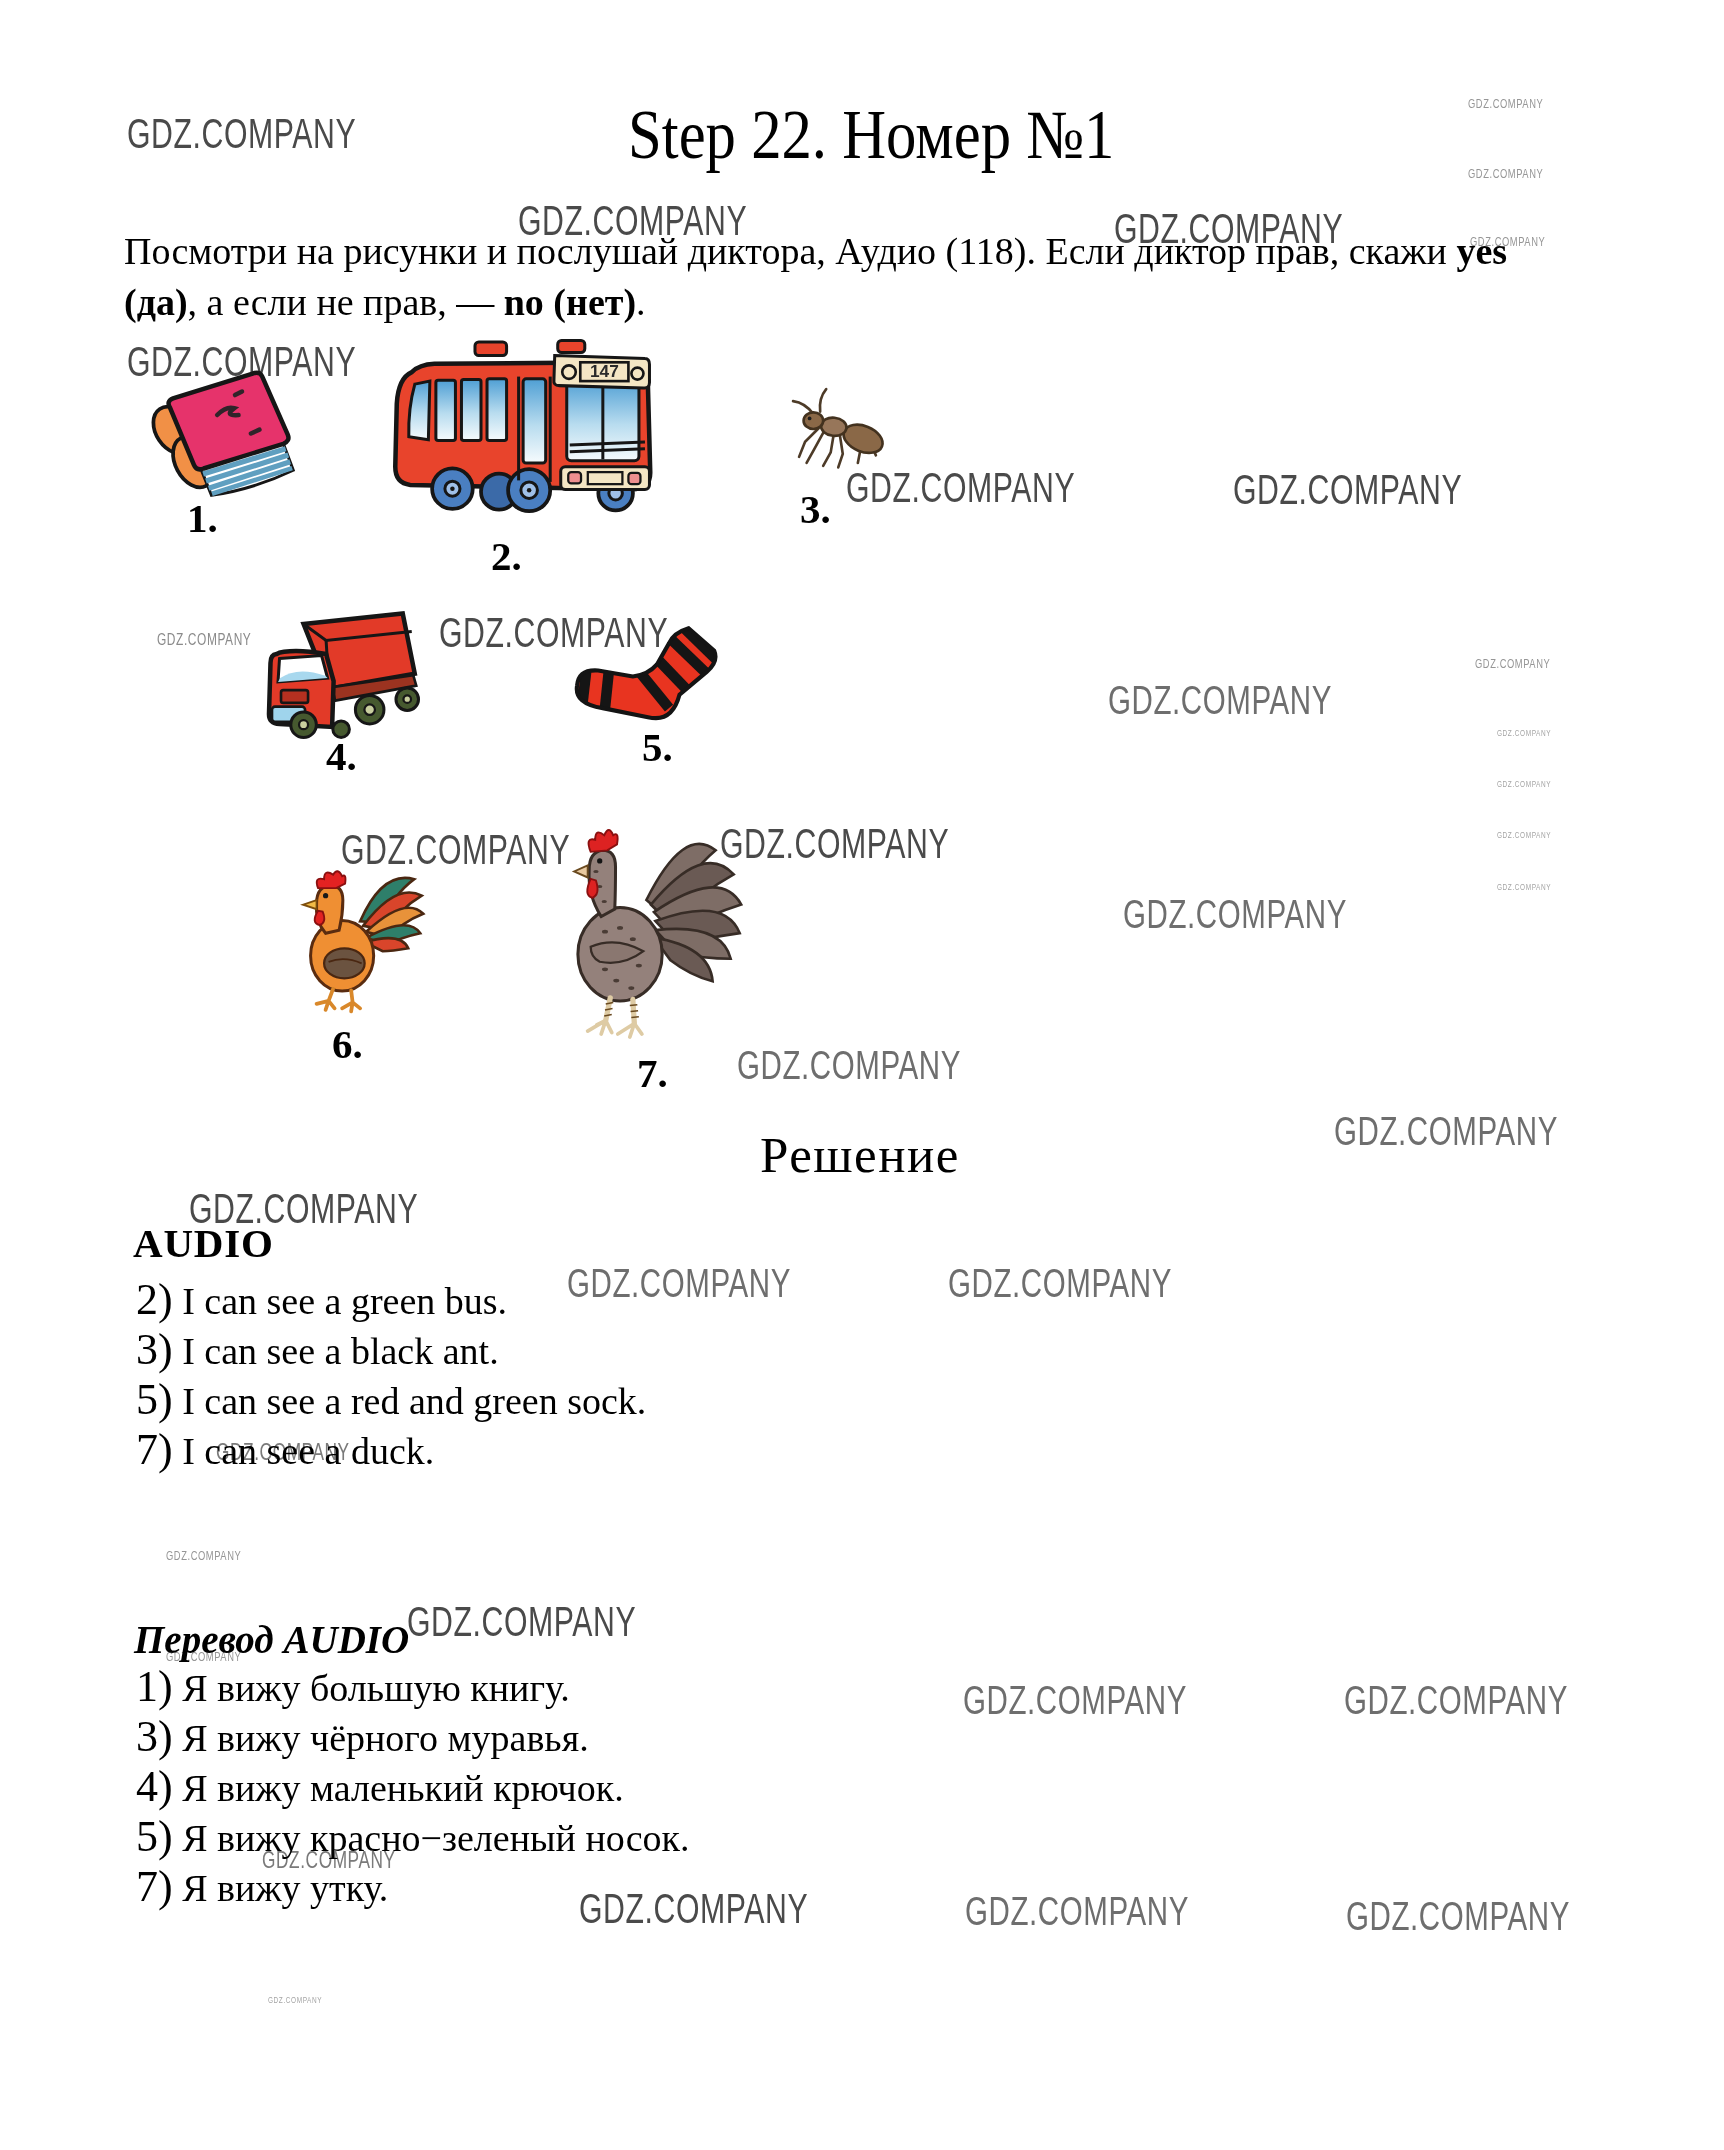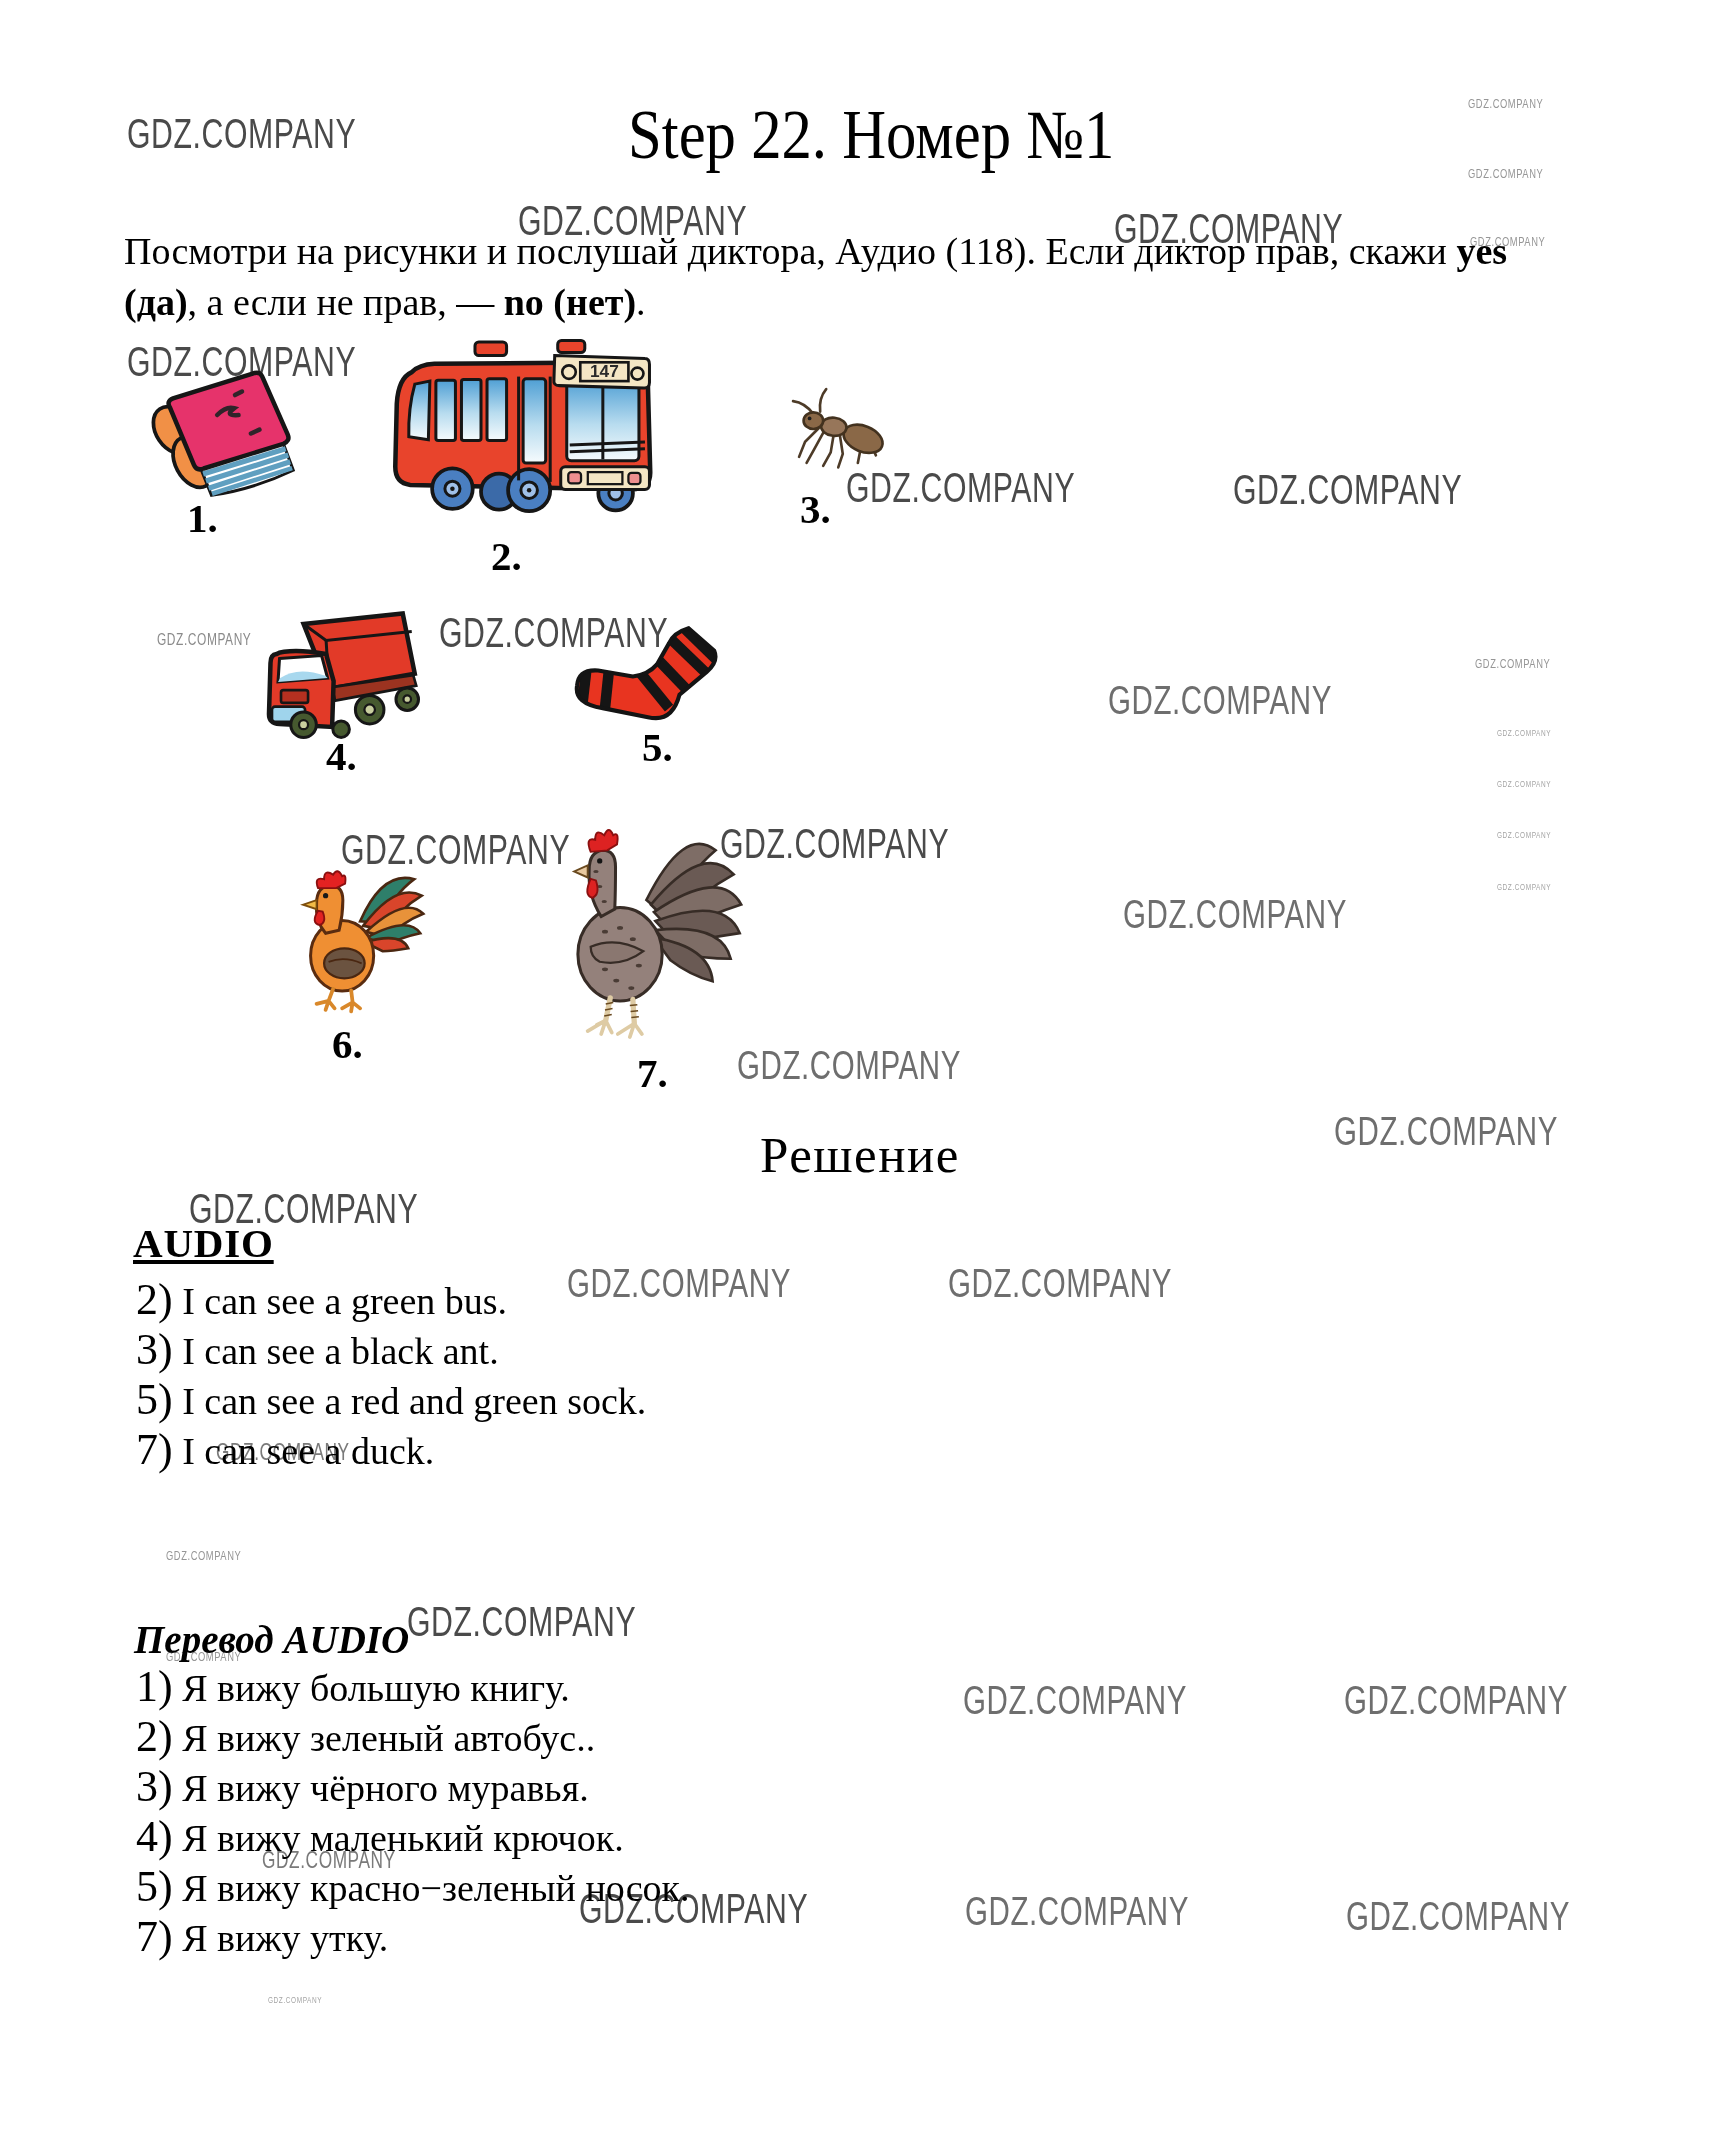--- a/index.html
+++ b/index.html
@@ -20,21 +20,21 @@
          transform:scaleX(0.88);transform-origin:left top;z-index:2;}
 
   .instr{position:absolute;left:124px;top:226px;width:1488px;font-size:38px;line-height:51px;z-index:2;}
   .instr b{font-weight:700;}
 
   .fig{position:absolute;z-index:2;}
   .fig svg{display:block;width:100%;height:100%;}
   .fig-label{position:absolute;font-size:41px;font-weight:700;z-index:2;}
 
   .solution-heading{position:absolute;left:760px;top:1126px;font-size:51px;letter-spacing:1.5px;z-index:2;}
-  .audio-heading{position:absolute;left:133px;top:1219px;font-size:41px;font-weight:700;letter-spacing:0.8px;z-index:2;text-decoration:underline;}
+  .audio-heading{position:absolute;left:133px;top:1219px;font-size:41px;font-weight:700;letter-spacing:0.8px;z-index:2;}
   .translation-heading{position:absolute;left:134px;top:1617px;font-size:39px;font-weight:700;font-style:italic;z-index:2;}
 
   .list{position:absolute;left:136px;z-index:2;}
   .list .li{height:50px;line-height:50px;font-size:38px;white-space:nowrap;}
   .list .num{font-size:44px;}
   #audio-list{top:1275px;}
   #translation-list{top:1662px;}
 </style>
 </head>
 <body>
@@ -301,21 +301,20 @@
     <div class="li"><span class="num">2)</span> <span>I can see a green bus.</span></div>
     <div class="li"><span class="num">3)</span> <span>I can see a black ant.</span></div>
     <div class="li"><span class="num">5)</span> <span>I can see a red and green sock.</span></div>
     <div class="li"><span class="num">7)</span> <span>I can see a duck.</span></div>
   </div>
 
   <div class="translation-heading">Перевод AUDIO</div>
 
   <div class="list" id="translation-list">
     <div class="li"><span class="num">1)</span> <span>Я вижу большую книгу.</span></div>
-    <div class="li"><span class="num">2)</span> <span>Я вижу зеленый автобус..</span></div>
     <div class="li"><span class="num">3)</span> <span>Я вижу чёрного муравья.</span></div>
     <div class="li"><span class="num">4)</span> <span>Я вижу маленький крючок.</span></div>
     <div class="li"><span class="num">5)</span> <span>Я вижу красно−зеленый носок.</span></div>
     <div class="li"><span class="num">7)</span> <span>Я вижу утку.</span></div>
   </div>
 
 </div>
 
 
 </body></html>

